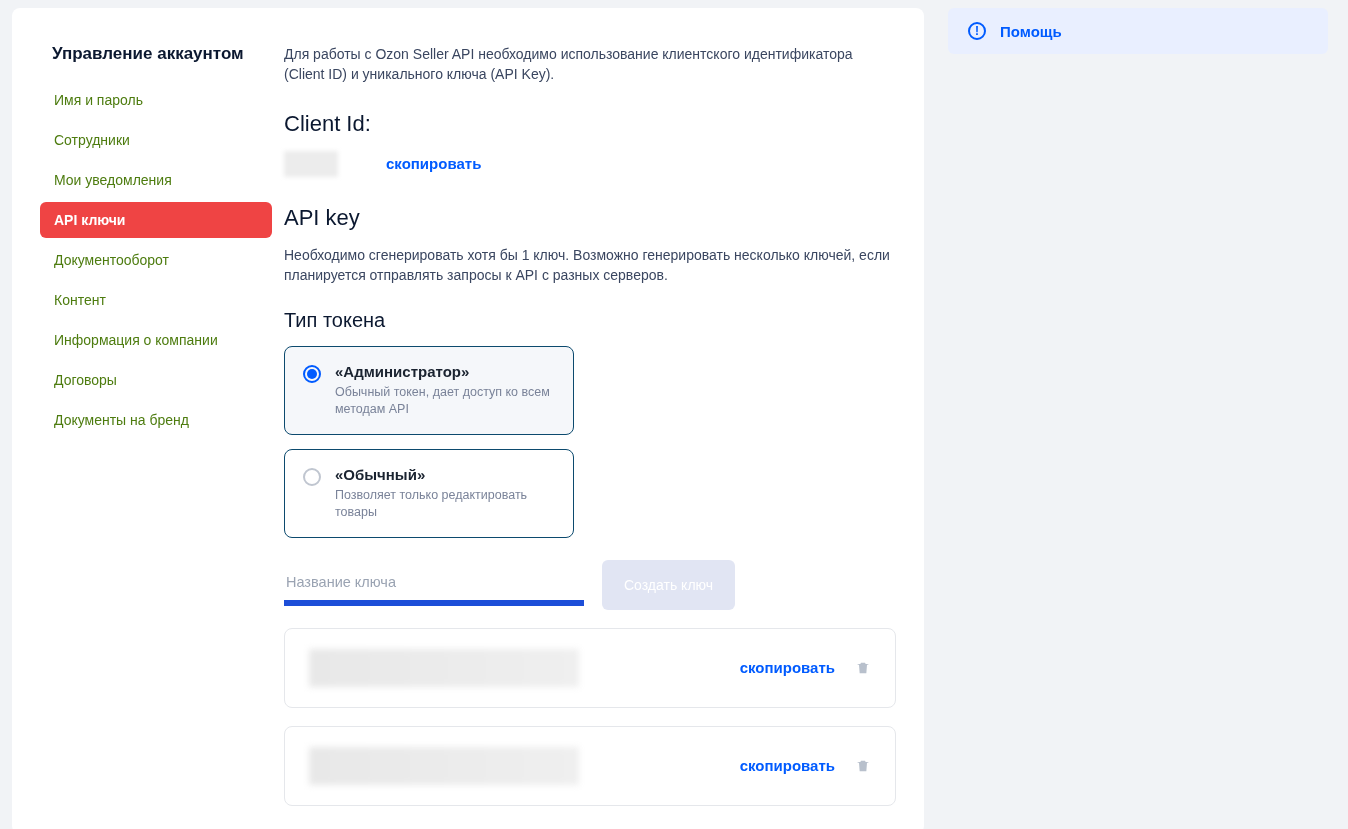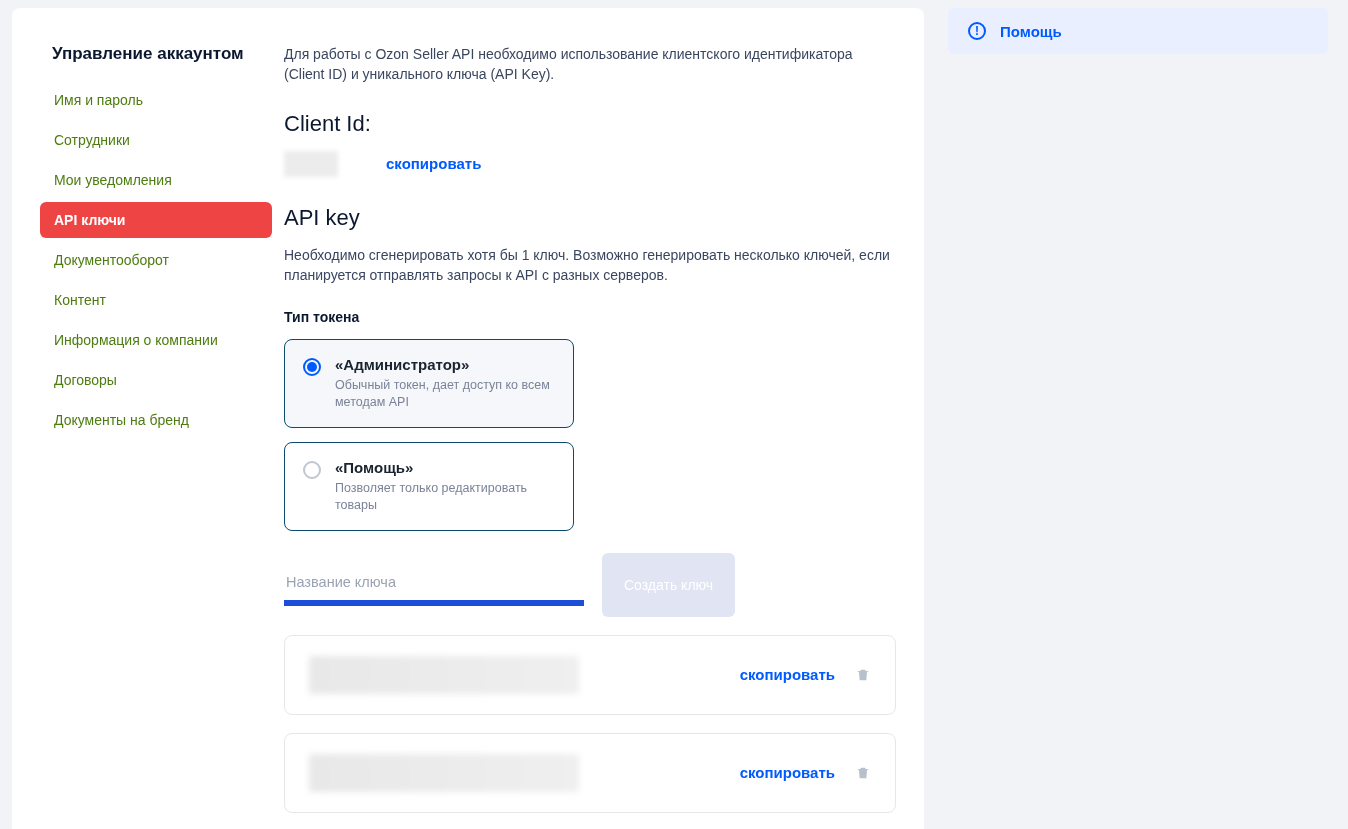--- a/index.html
+++ b/index.html
@@ -11,32 +11,32 @@
   .sidebar h3 { font-size: 17px; font-weight: 600; color: #0b1830; margin: 18px 0 18px 12px; }
   .menu-item { padding: 10px 14px; font-size: 14px; color: #4d7c0f; border-radius: 6px; cursor: pointer; margin-bottom: 4px;}
   .menu-item.active { background: #ef4444; color: #fff; font-weight: bold; }
   .content { flex:1; min-width:0;}
   .content p.intro { font-size: 14px; color:#3a4660; margin-top:18px; margin-bottom: 26px; line-height:1.45;}
   h2.section { font-size: 22px; font-weight:500; color:#0b1830; margin: 8px 0 14px;}
   .client-row { display:flex; align-items:center; gap: 48px; margin-bottom: 28px;}
   .blur { width: 54px; height: 26px; background:#ececec; filter:blur(2px);}
   .linkbtn { color:#005bff; font-size:15px; font-weight:600; cursor:pointer; }
   .api-sub { font-size:14px; color:#3a4660; line-height:1.45; margin-bottom: 24px;}
-  .token-label { font-size:14px; font-weight:700; color:#0b1830; margin-bottom: 14px; display:block;}
+  .token-label { font-size:20px; font-weight:400; color:#0b1830; margin-bottom: 14px; display:block;}
   .radio-card { border:1px solid #0c4a6e; border-radius:8px; padding:16px 18px; width:290px; margin-bottom:14px; display:flex; gap:14px; align-items:flex-start; cursor:pointer;}
   .radio-card.selected { background:#f5f7fa; }
   .radio { width:18px; height:18px; border:2px solid #005bff; border-radius:50%; margin-top:2px; flex-shrink:0; display:flex; align-items:center; justify-content:center;}
   .radio.inner::after{content:""; width:10px; height:10px; background:#005bff; border-radius:50%;}
   .radio.empty{ border-color:#c0c6d0;}
   .rc-title{ font-size:15px; font-weight:600; color:#1a2330; margin-bottom:4px;}
   .rc-sub{ font-size:12.5px; color:#7a8399; line-height:1.35;}
   .create-row{ display:flex; gap:18px; align-items:center; margin-top:22px;}
   .key-input{ width:300px; border:none; border-bottom:6px solid #1d4ed8; padding:10px 2px; font-size:14.5px; color:#555; outline:none; background:transparent;}
   .key-input::placeholder{color:#9aa3b2;}
-  .create-btn{ padding:24px 22px; background:#e1e5f3; color:#fff; border:none; border-radius:6px; font-size:14px; cursor:not-allowed;}
+  .create-btn{ padding:17px 22px; background:#e1e5f3; color:#fff; border:none; border-radius:6px; font-size:14px; cursor:not-allowed;}
   .key-box{ border:1px solid #e5e7eb; border-radius:8px; padding:20px 24px; display:flex; align-items:center; gap:20px; margin-top:18px;}
   .key-blur{ flex:0 0 270px; height:38px; background:linear-gradient(90deg,#e8e8e8,#efefef); filter:blur(3px);}
   .spacer{flex:1;}
   .trash{ width:16px; height:18px; color:#b8c0cc; cursor:pointer;}
   .right { width: 380px; }
   .help-btn{ background:#e9efff; border-radius:6px; padding:14px 20px; display:flex; align-items:center; gap:14px; color:#005bff; font-size:15px; font-weight:600; cursor:pointer;}
   .help-icon{ width:18px;height:18px; border:2px solid #005bff; border-radius:50%; display:flex; align-items:center; justify-content:center; font-size:12px; font-weight:700;}
   
   .overlay{position:absolute; inset:0; pointer-events:none;}
   .wrap{position:relative;}
@@ -77,21 +77,21 @@
         <span class="radio inner"></span>
         <div>
           <div class="rc-title">«Администратор»</div>
           <div class="rc-sub">Обычный токен, дает доступ ко всем методам API</div>
         </div>
       </div>
 
       <div class="radio-card">
         <span class="radio empty"></span>
         <div>
-          <div class="rc-title">«Помощь»</div>
+          <div class="rc-title">«Обычный»</div>
           <div class="rc-sub">Позволяет только редактировать товары</div>
         </div>
       </div>
 
       <div class="create-row">
         <input class="key-input" placeholder="Название ключа" style="">
         <button class="create-btn">Создать ключ</button>
       </div>
 
       <div class="key-box">

